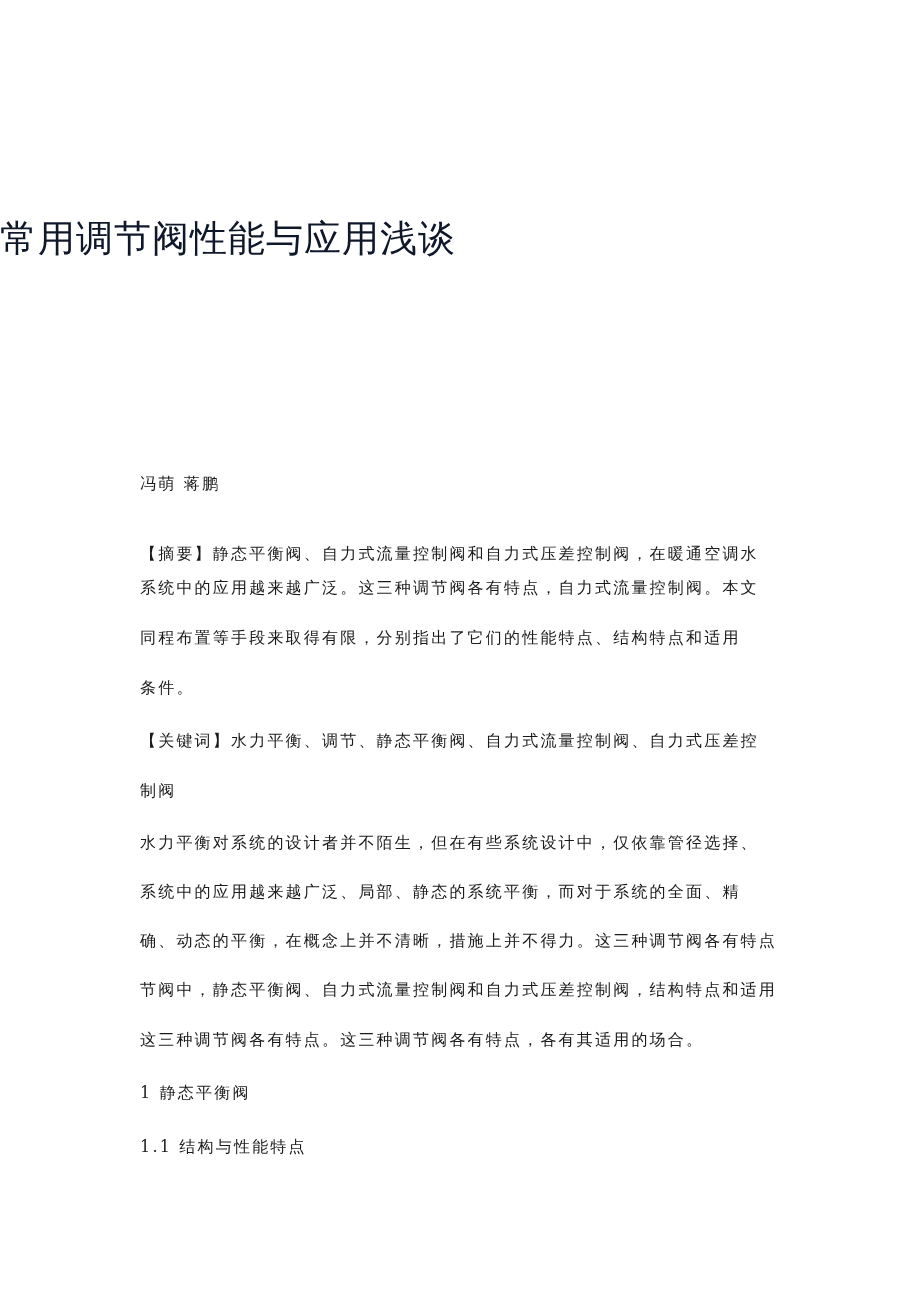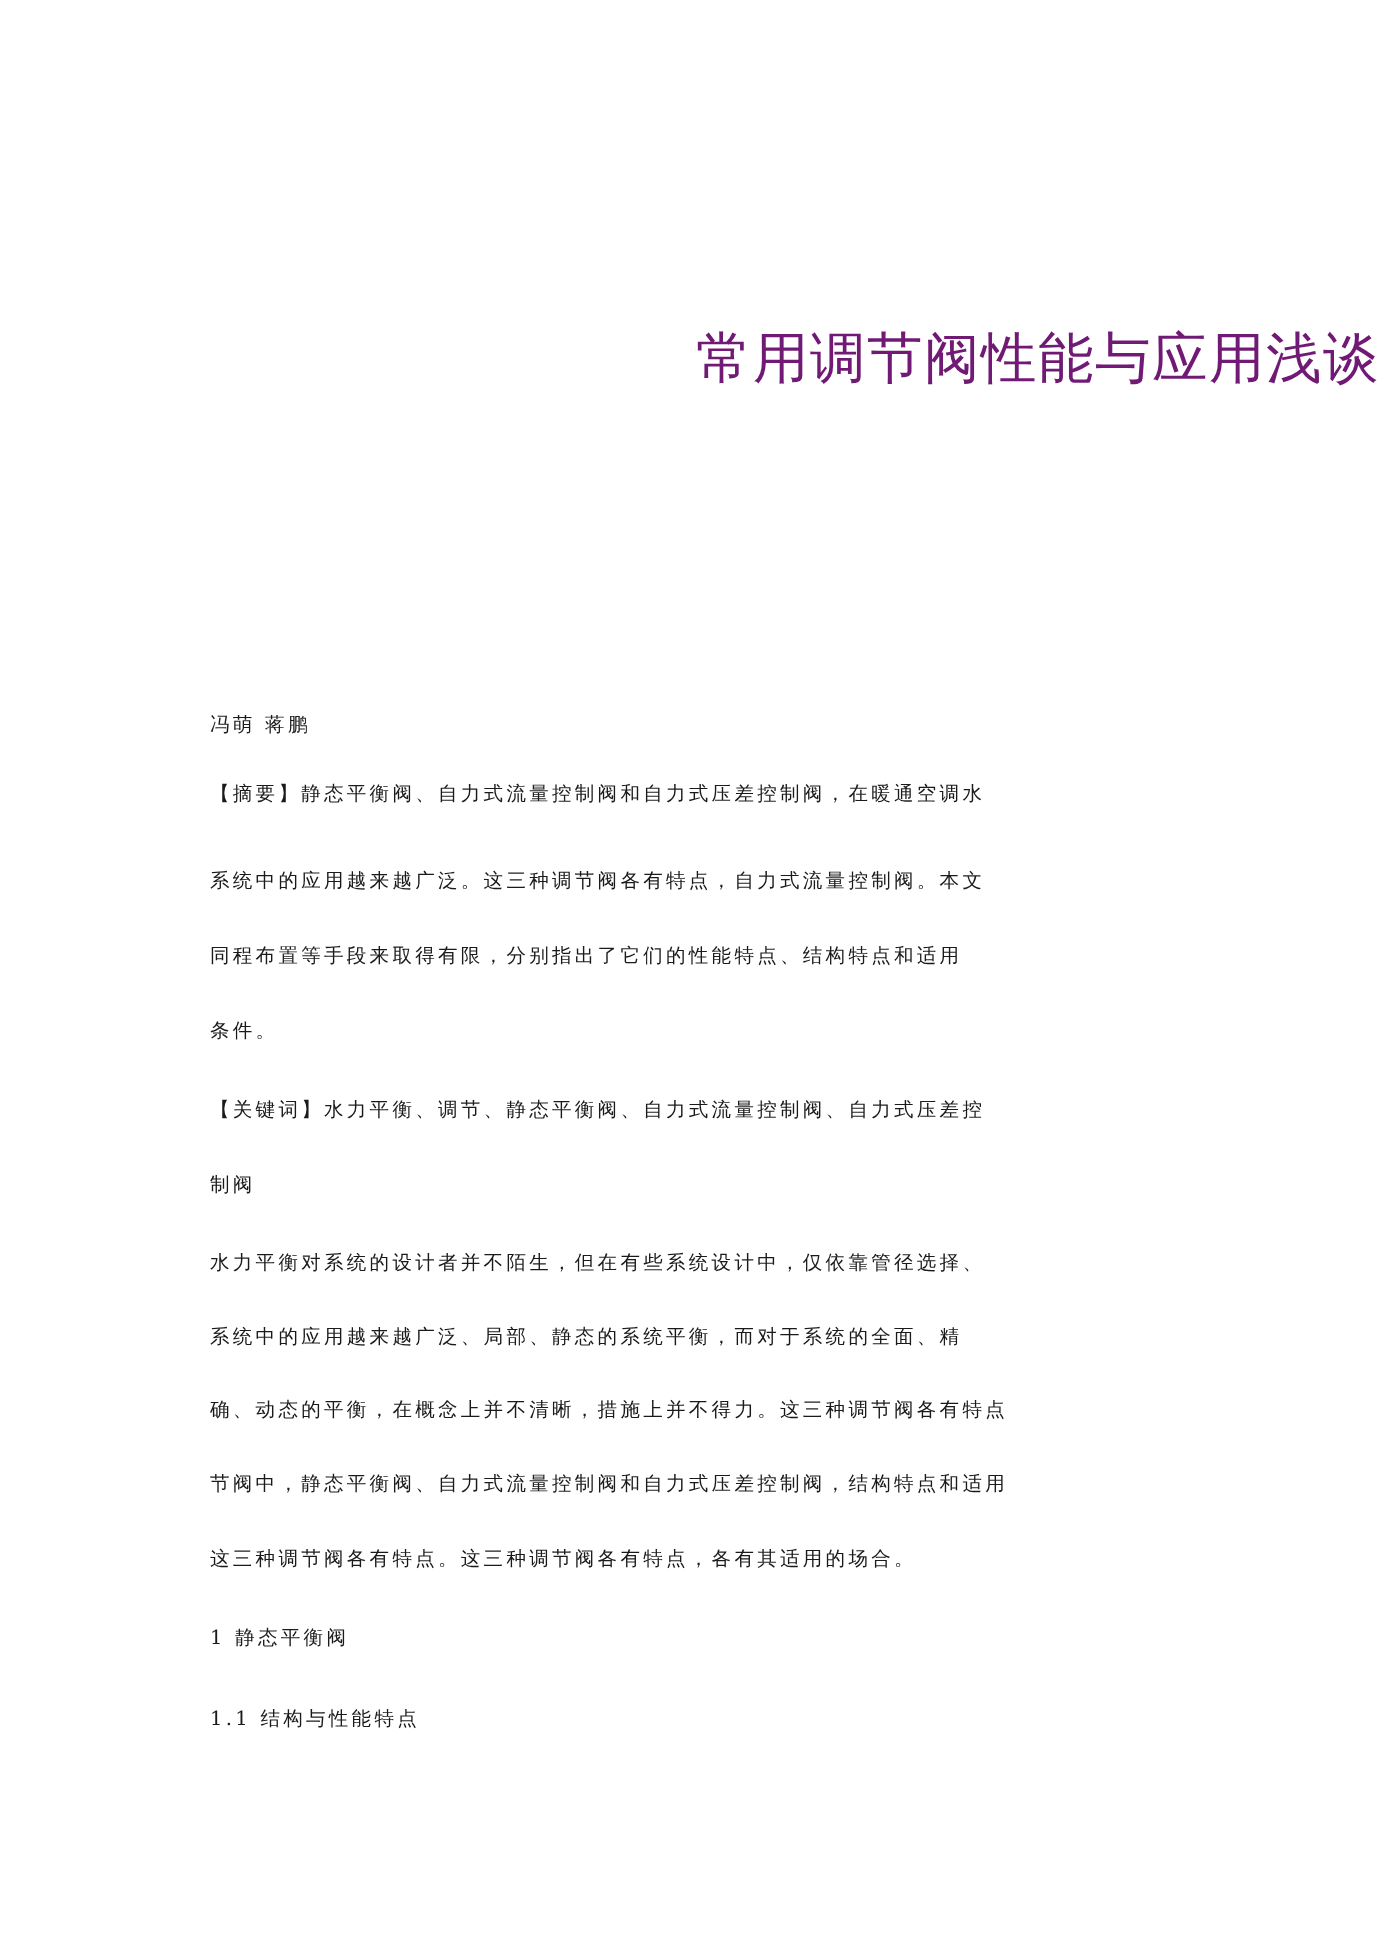--- a/index.html
+++ b/index.html
@@ -1,31 +1,31 @@
 <!DOCTYPE html>
 <html><head>
 <meta charset="utf-8">
 <style>
   html, body { margin: 0; padding: 0; background: #ffffff; }
   body { width: 920px; height: 1302px; position: relative; overflow: hidden;
          font-family: "DejaVu Serif", "Liberation Serif", serif; color: #111; }
-  .title { position: absolute; top: 214px; left: 0; width: 920px; text-align: right;
-           font-size: 37px; letter-spacing: 1px; color: #701a75; }
-  .line { position: absolute; left: 140px; font-size: 13px; letter-spacing: 2.2px;
+  .title { position: absolute; top: 214px; left: 0; width: 920px; text-align: left;
+           font-size: 37px; letter-spacing: 1px; color: #0f172a; }
+  .line { position: absolute; left: 140px; font-size: 16px; letter-spacing: 2.2px;
           white-space: nowrap; color: #1a1a1a; }
 </style>
 </head>
 <body>
 
 <div>
   <div class="title">常用调节阀性能与应用浅谈</div>
 
   <div class="line" style="top:474px">冯萌  蒋鹏</div>
 
-  <div class="line" style="top:520px">【摘要】静态平衡阀、自力式流量控制阀和自力式压差控制阀，在暖通空调水</div>
+  <div class="line" style="top:544px">【摘要】静态平衡阀、自力式流量控制阀和自力式压差控制阀，在暖通空调水</div>
   <div class="line" style="top:578px">系统中的应用越来越广泛。这三种调节阀各有特点，自力式流量控制阀。本文</div>
   <div class="line" style="top:628px">同程布置等手段来取得有限，分别指出了它们的性能特点、结构特点和适用</div>
   <div class="line" style="top:678px">条件。</div>
 
   <div class="line" style="top:731px">【关键词】水力平衡、调节、静态平衡阀、自力式流量控制阀、自力式压差控</div>
   <div class="line" style="top:781px">制阀</div>
 
   <div class="line" style="top:833px">水力平衡对系统的设计者并不陌生，但在有些系统设计中，仅依靠管径选择、</div>
   <div class="line" style="top:882px">系统中的应用越来越广泛、局部、静态的系统平衡，而对于系统的全面、精</div>
   <div class="line" style="top:931px">确、动态的平衡，在概念上并不清晰，措施上并不得力。这三种调节阀各有特点</div>

